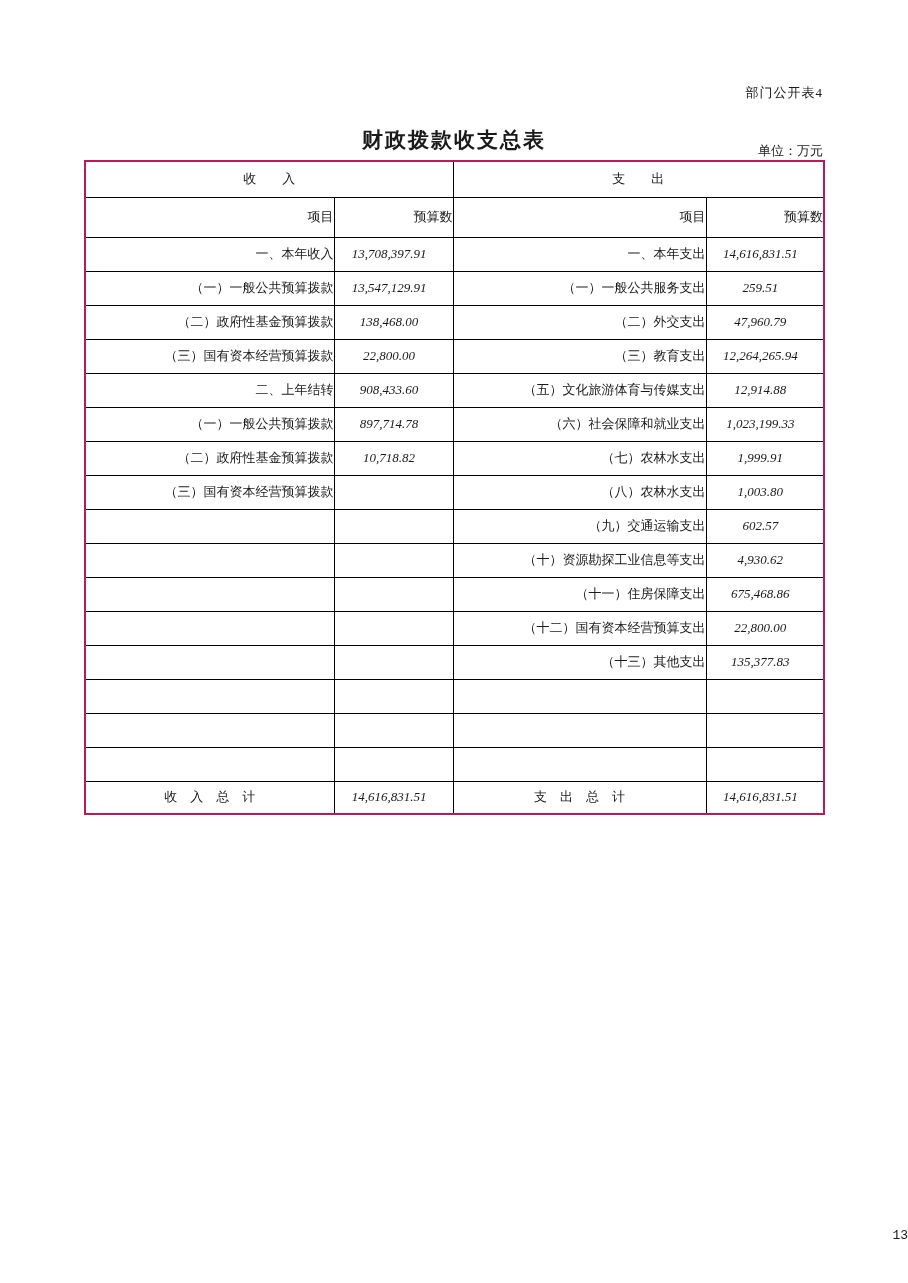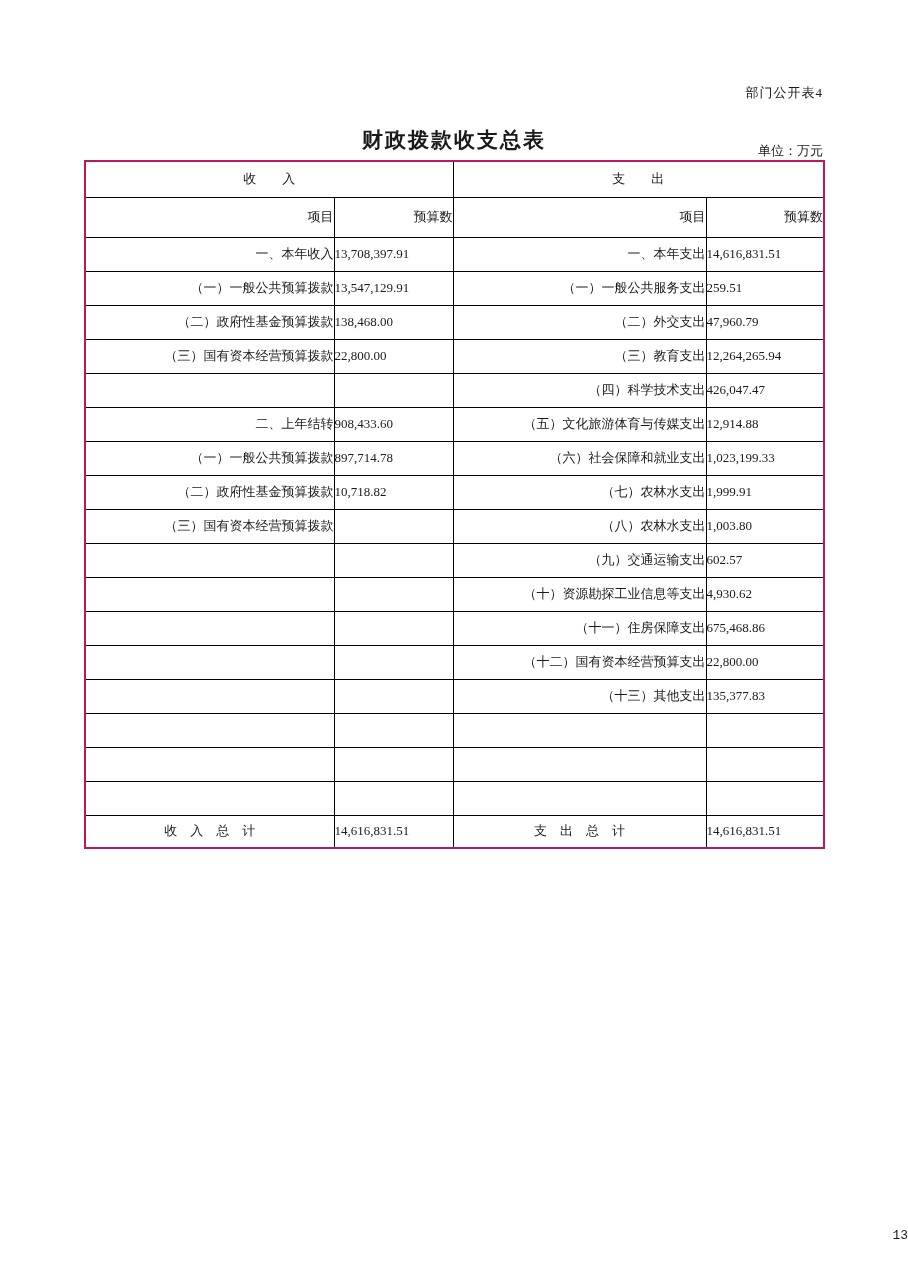--- a/index.html
+++ b/index.html
@@ -46,21 +46,21 @@
   col.w4 { width: 118px; }
 
   tr.hdr1 td { height: 36px; text-align: center; }
   tr.hdr2 td { height: 40px; text-align: right; }
   tr.body-row td { height: 34px; }
   tr.total-row td { height: 33px; }
 
   td.mid-split { border-left: 2px solid #000; }
 
   td.item { text-align: right; padding-left: 9px; }
-  td.amount { text-align: left; padding-right: 9px; }
+  td.amount { text-align: center; padding-right: 9px; font-style: italic; }
   td.center { text-align: center; }
 
   .page-number {
     position: absolute; top: 1228px; left: 0; right: 0;
     text-align: right; font-size: 13px; font-family: Liberation Mono, monospace;
   }
 </style>
 </head>
 <body>
 
@@ -109,26 +109,20 @@
       <td class="item mid-split">（二）外交支出</td>
       <td class="amount">47,960.79</td>
     </tr>
     <tr class="body-row">
       <td class="item">（三）国有资本经营预算拨款</td>
       <td class="amount">22,800.00</td>
       <td class="item mid-split">（三）教育支出</td>
       <td class="amount">12,264,265.94</td>
     </tr>
     <tr class="body-row">
-      <td class="item"></td>
-      <td class="amount"></td>
-      <td class="item mid-split">（四）科学技术支出</td>
-      <td class="amount">426,047.47</td>
-    </tr>
-    <tr class="body-row">
       <td class="item">二、上年结转</td>
       <td class="amount">908,433.60</td>
       <td class="item mid-split">（五）文化旅游体育与传媒支出</td>
       <td class="amount">12,914.88</td>
     </tr>
     <tr class="body-row">
       <td class="item">（一）一般公共预算拨款</td>
       <td class="amount">897,714.78</td>
       <td class="item mid-split">（六）社会保障和就业支出</td>
       <td class="amount">1,023,199.33</td>

